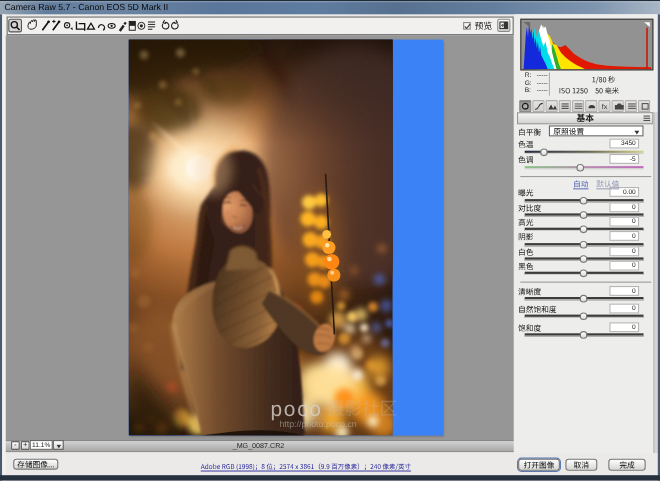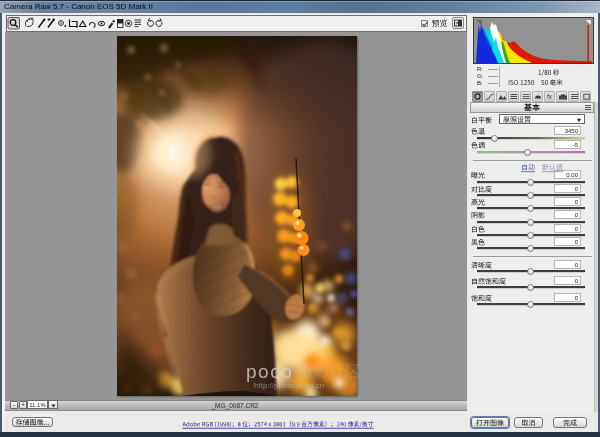--- a/index.html
+++ b/index.html
@@ -24,21 +24,21 @@
 
 #canvas { left:4.5px; top:32px; width:462.5px; height:368px; background:#979697; }
 #zoombar { left:4.5px; top:400px; width:462.5px; height:11px;
   background:linear-gradient(180deg,#d2d2d2,#a8a8a8); border-top:1px solid #888; border-bottom:1px solid #8e8e8e; }
 #filename { left:0; top:402px; width:470px; text-align:center; font-size:6.5px; color:#2a2a2a; }
 
 .zbtn { position:absolute; width:8px; height:8px; top:401px; background:linear-gradient(180deg,#fcfcfc,#d8d8d8); border:1px solid #666; border-radius:1px; font-size:7px; line-height:6px; text-align:center; color:#222; }
 #zoomval { left:27px; top:400px; width:21px; height:9px; background:#fff; border:1px solid #666; font-size:6px; line-height:8px; text-align:center; color:#222; }
 #zoomarrow { left:48px; top:400px; width:10px; height:9px; background:linear-gradient(180deg,#fcfcfc,#d8d8d8); border:1px solid #666; font-size:5px; line-height:8px; text-align:center; color:#111; }
 
-#photo { left:117px; top:36px; width:240px; height:360px; background:#3b82f6; box-shadow:1px 1px 2px rgba(0,0,0,.35); }
+#photo { left:117px; top:36px; width:286px; height:360px; background:#3b82f6; box-shadow:1px 1px 2px rgba(0,0,0,.35); }
 
 #panel { left:468px; top:13px; width:130px; height:399px; background:#ededeb; }
 
 #footer { left:2px; top:412px; width:596px; height:20px; background:#ebeae9; }
 
 .btn { position:absolute; background:linear-gradient(180deg,#fefefe,#d6d6d4); border:1px solid #777; border-radius:3px; font-size:7px; color:#111; text-align:center; }
 
 
 #histo { left:473px; top:17px; width:121px; height:47px; background:#929292; border:1px solid #3a3a3a; }
 .inf { position:absolute; font-size:6px; color:#222; }

